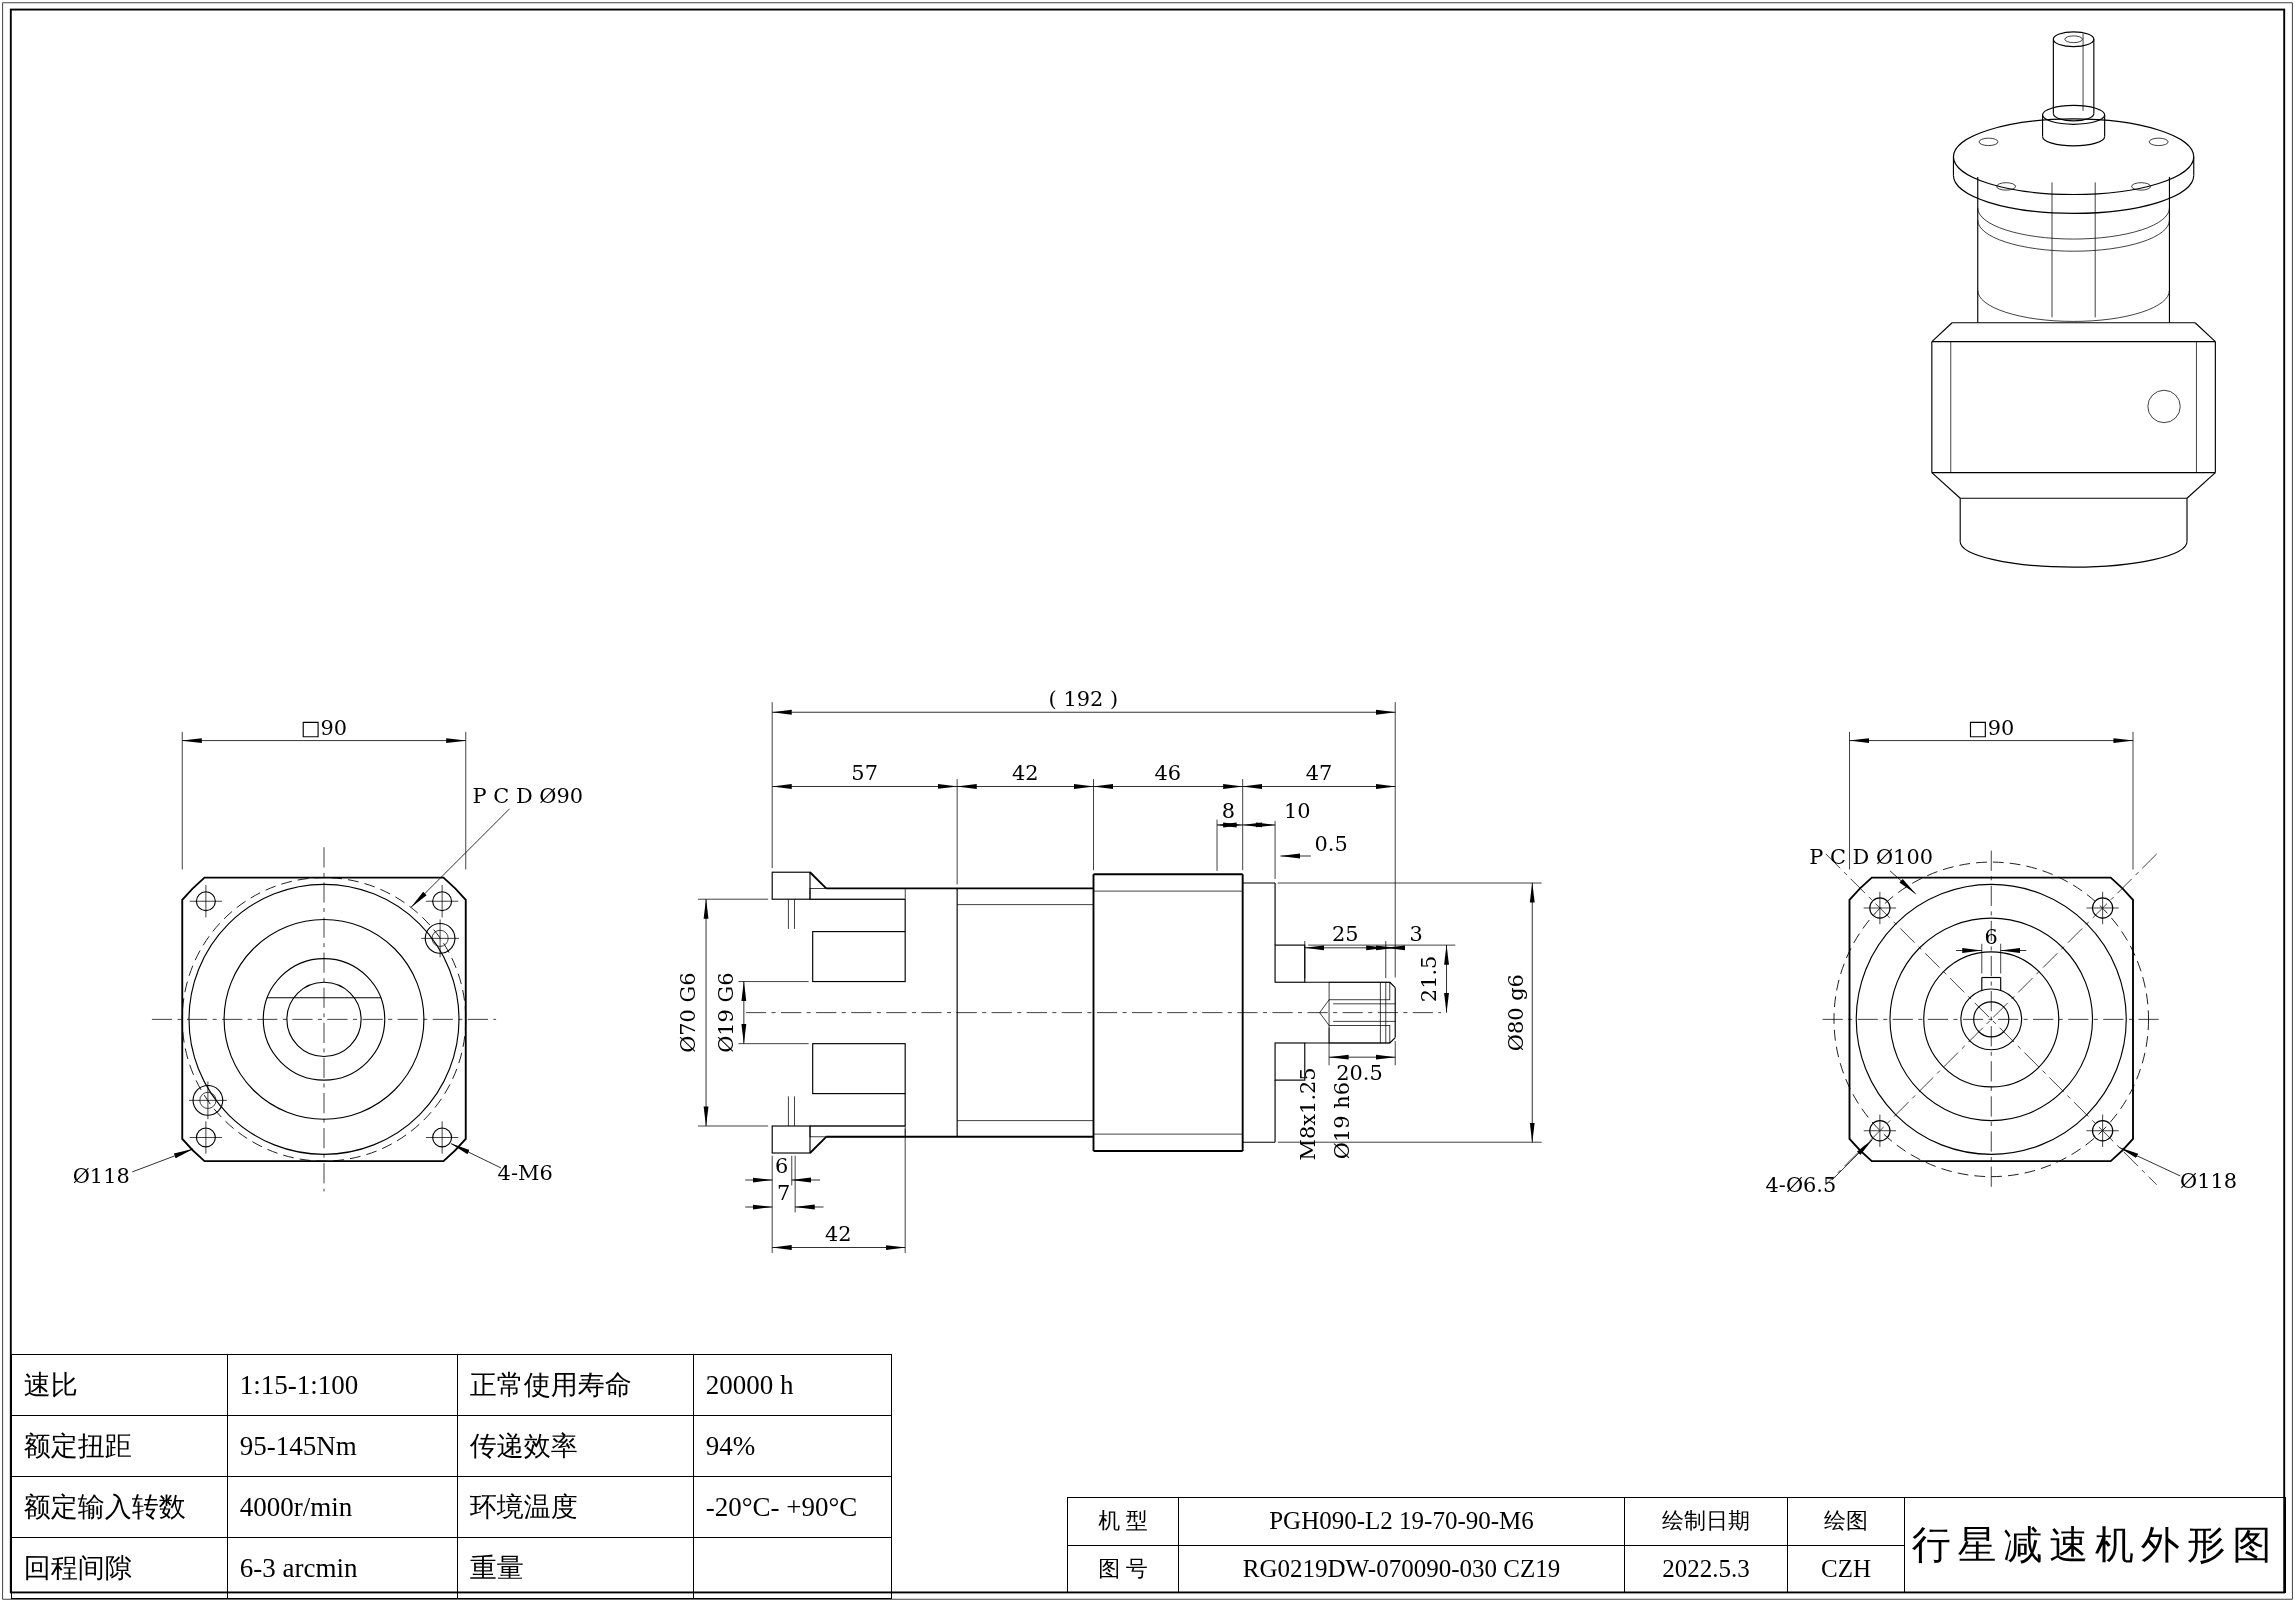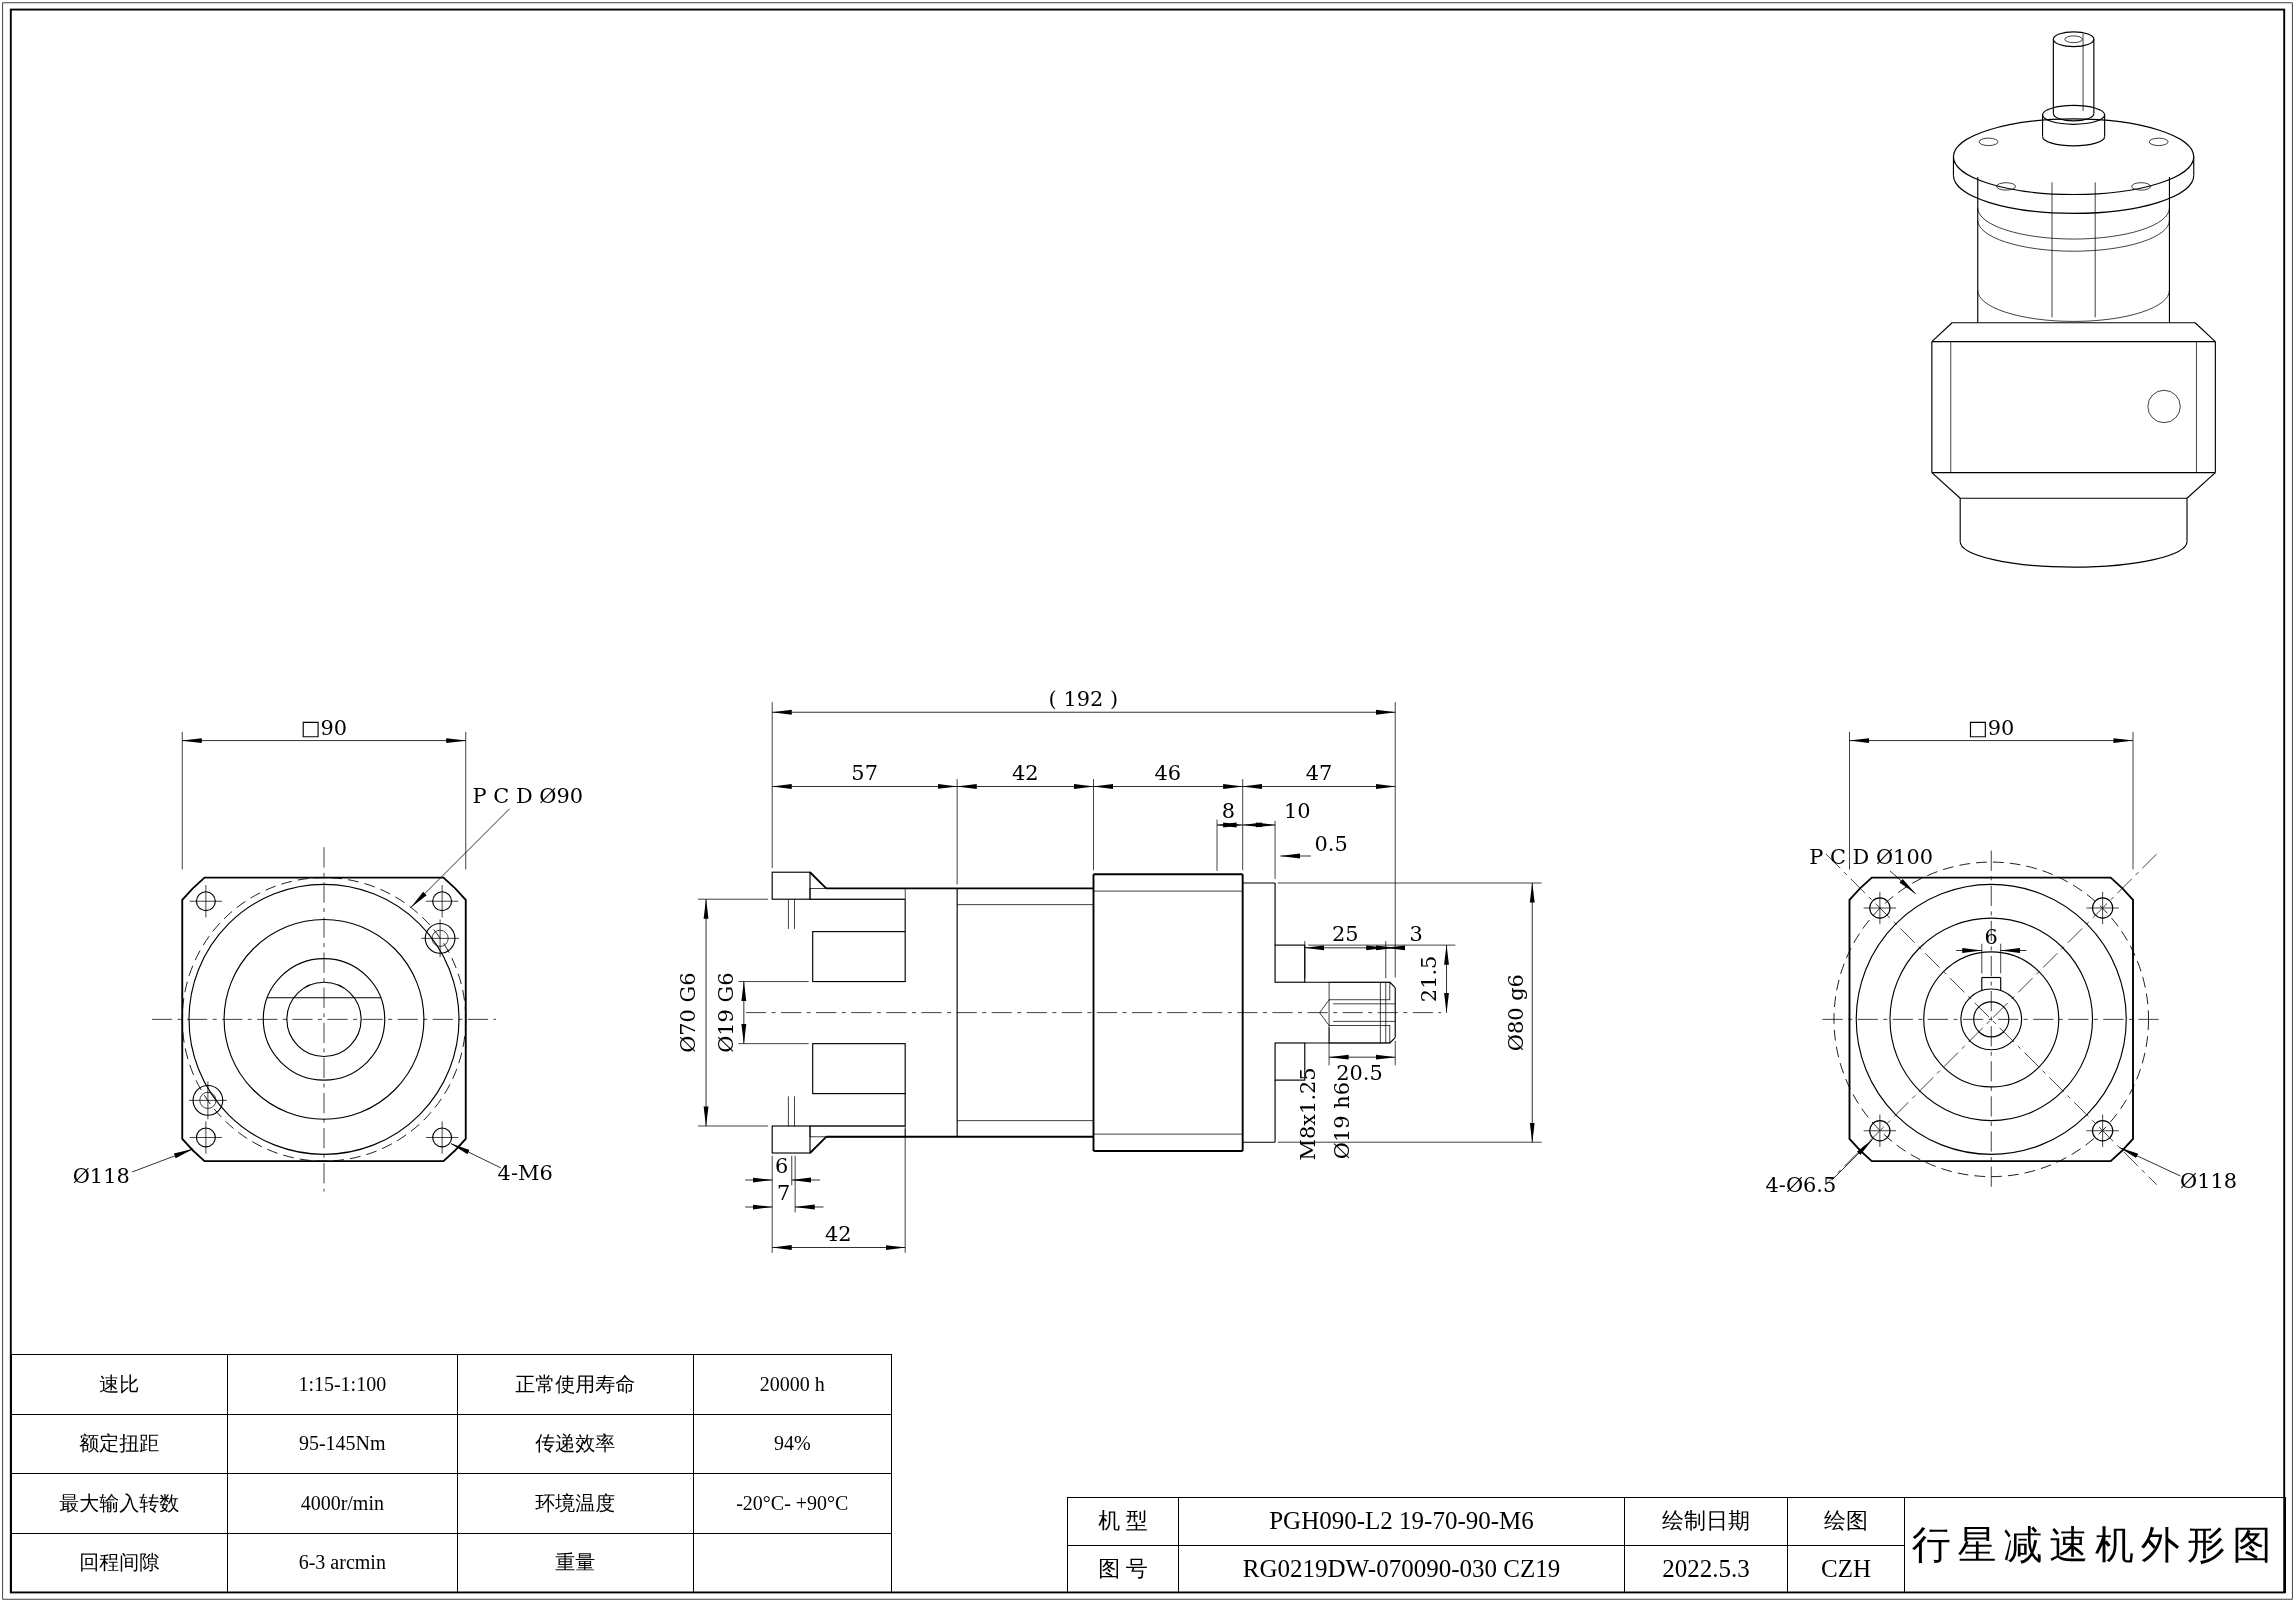--- a/index.html
+++ b/index.html
@@ -9,21 +9,21 @@
   .ol{stroke:#000;stroke-width:2.8;fill:none;}
   .md{stroke:#000;stroke-width:1.7;fill:none;}
   .thin{stroke:#000;stroke-width:1.1;fill:none;}
   .cl{stroke:#000;stroke-width:1.1;fill:none;stroke-dasharray:30 8 6 8;}
   .dash{stroke:#000;stroke-width:1.3;fill:none;stroke-dasharray:16 9;}
   .dim{stroke:#000;stroke-width:1.2;fill:none;}
   .ext{stroke:#000;stroke-width:1.1;fill:none;}
   .dt{font-family:"DejaVu Serif","Liberation Serif",serif;font-size:31px;fill:#000;text-anchor:middle;}
   .spec{position:absolute;left:10.8px;top:1354px;width:880px;height:239px;}
   .spec table{width:100%;height:100%;border-collapse:collapse;table-layout:fixed;}
-  .spec td{border:1.4px solid #000;text-align:center;font-size:20px;padding:0;}
+  .spec td{border:1.4px solid #000;text-align:left;font-size:27px;padding:12px;}
   .tblock{position:absolute;left:1067px;top:1497px;width:1218px;height:96px;}
   .tblock table{width:100%;height:100%;border-collapse:collapse;table-layout:fixed;}
   .tblock td{border:1.4px solid #000;text-align:center;font-size:22px;padding:0 2.7px;}
   .tblock td.val{font-size:25px;}
   .tblock td.big{font-size:39px;letter-spacing:6.8px;}
 </style>
 </head>
 <body>
 
 <svg width="2295" height="1602" viewBox="0 0 3400 2373">
@@ -319,21 +319,21 @@
       <td>正常使用寿命</td>
       <td>20000 h</td>
     </tr>
     <tr>
       <td>额定扭距</td>
       <td>95-145Nm</td>
       <td>传递效率</td>
       <td>94%</td>
     </tr>
     <tr>
-      <td>最大输入转数</td>
+      <td>额定输入转数</td>
       <td>4000r/min</td>
       <td>环境温度</td>
       <td>-20°C- +90°C</td>
     </tr>
     <tr>
       <td>回程间隙</td>
       <td>6-3 arcmin</td>
       <td>重量</td>
       <td></td>
     </tr>

